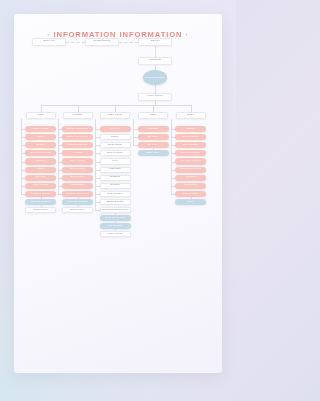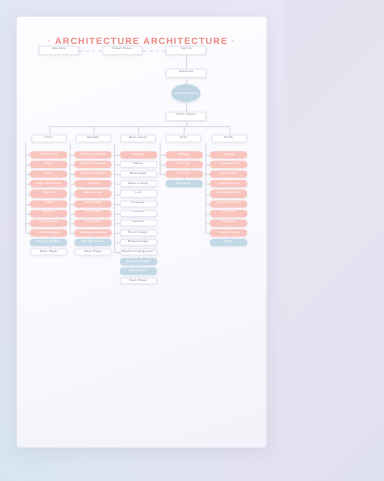--- a/index.html
+++ b/index.html
@@ -65,21 +65,21 @@
     height:0;border-top:0.5px dashed #d8d8e4;background:none;
   }
 </style>
 </head>
 <body>
 
 <div id="page">
   <div class="card">
 
     <div class="title">
-      <span class="dot">·</span><span>ARCHITECTURE ARCHITECTURE</span><span class="dot">·</span>
+      <span class="dot">·</span><span>INFORMATION INFORMATION</span><span class="dot">·</span>
     </div>
 
     <div id="canvas">
         <div class="node n-white" style="left: 18px; top: 24px; width: 34px; height: 7.5px;">Open App</div>
         <div class="node n-white" style="left: 71px; top: 24px; width: 34px; height: 7.5px;">Splash Screen</div>
         <div class="node n-white" style="left: 124px; top: 24px; width: 34px; height: 7.5px;">Sign Up</div>
         <div class="line dash-h" style="left: 52px; top: 27.75px; width: 19px;"></div>
         <div class="line dash-h" style="left: 105px; top: 27.75px; width: 19px;"></div>
         <div class="line v" style="left: 141px; top: 31.5px; height: 11.5px;"></div>
         <div class="node n-white" style="left: 124px; top: 43px; width: 34px; height: 7.5px;">Questions</div>

